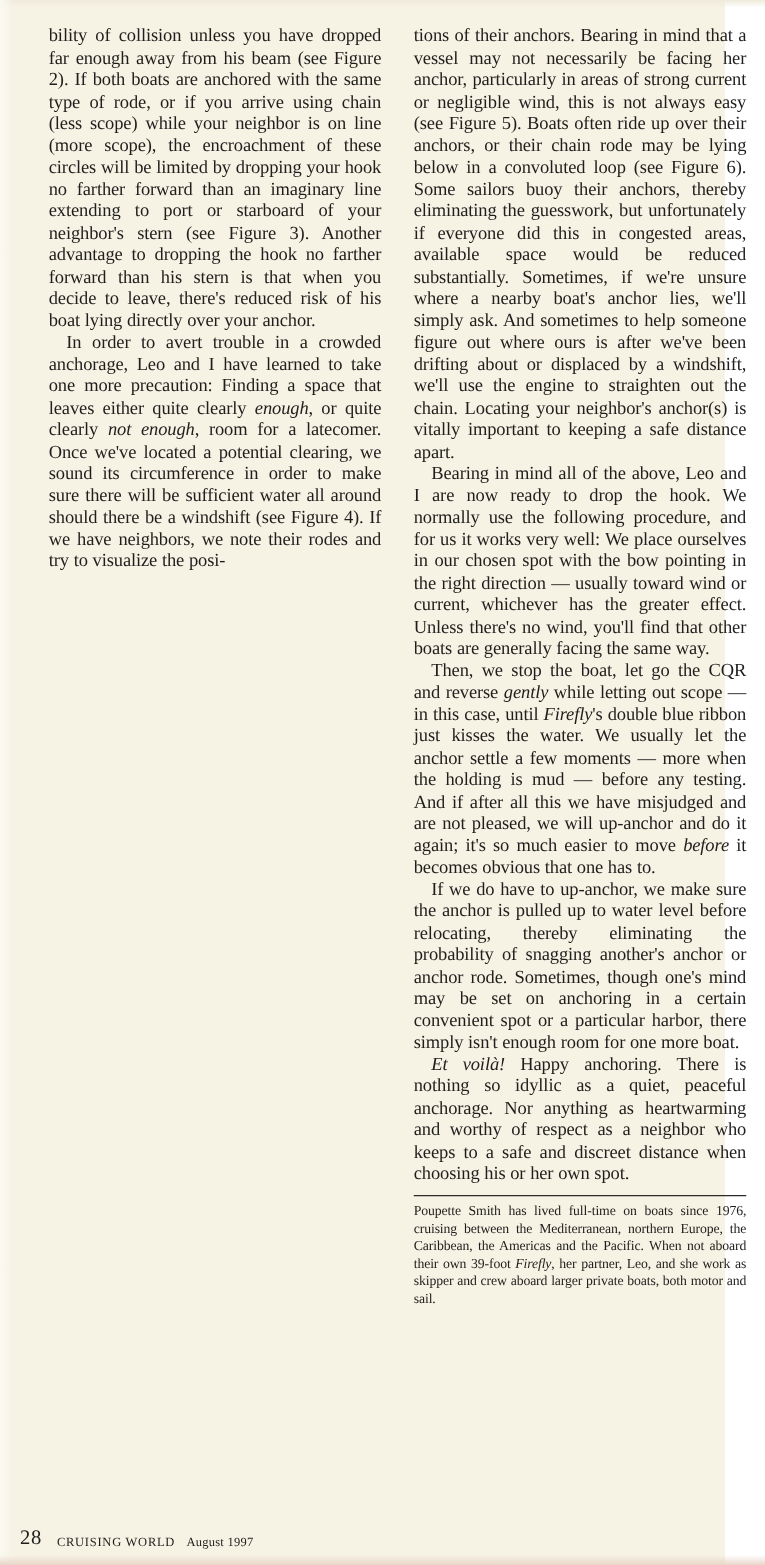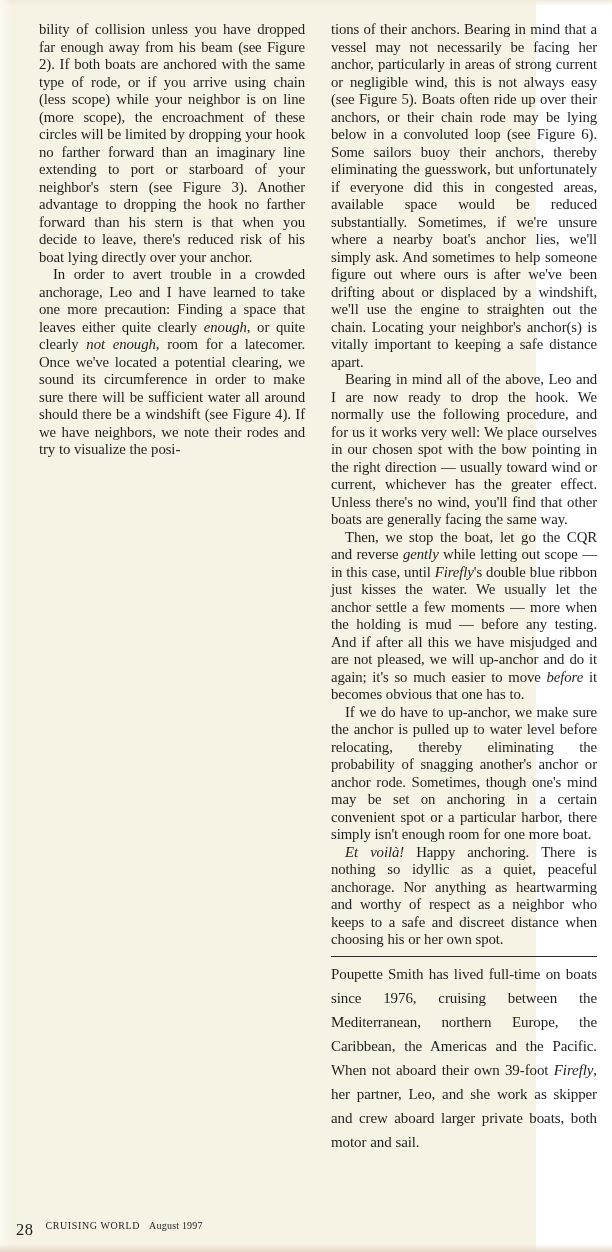--- a/index.html
+++ b/index.html
@@ -1,20 +1,20 @@
 <!DOCTYPE html>
 <html><head>
 <meta charset="utf-8">
 <style>
   html, body { margin: 0; padding: 0; }
   body { width: 612px; height: 1252px; overflow: hidden; }
 
   .page {
     position: relative;
-    width: 536px;
+    width: 580px;
     height: 1252px;
     background: #f6f2e4;
     font-family: "Liberation Serif", serif;
     color: #1f1e1c;
   }
 
   
   .scan-edge-left {
     position: absolute; left: 0; top: 0; width: 11px; height: 1252px;
     background: linear-gradient(to right, #fbf9f1, rgba(251,249,241,0));
@@ -49,31 +49,31 @@
   }
   .para.indent { text-indent: 14px; }
   .ital { font-style: italic; }
 
   .bio {
     margin-top: 7px;
     border-top: 1.5px solid #2c2b28;
     padding-top: 5px;
   }
   .bio .para {
-    font-size: 15px;
-    line-height: 24px;
+    font-size: 11px;
+    line-height: 14px;
     letter-spacing: -0.1px;
   }
 
   .footer {
     position: absolute;
     left: 16px;
     top: 1220px;
     display: flex;
-    align-items: flex-start;
+    align-items: flex-end;
     white-space: nowrap;
   }
   .footer .pagenum {
     font-size: 16.5px;
     letter-spacing: 0.5px;
   }
   .footer .mag {
     font-size: 10px;
     margin-left: 12px;
     letter-spacing: 0.6px;

